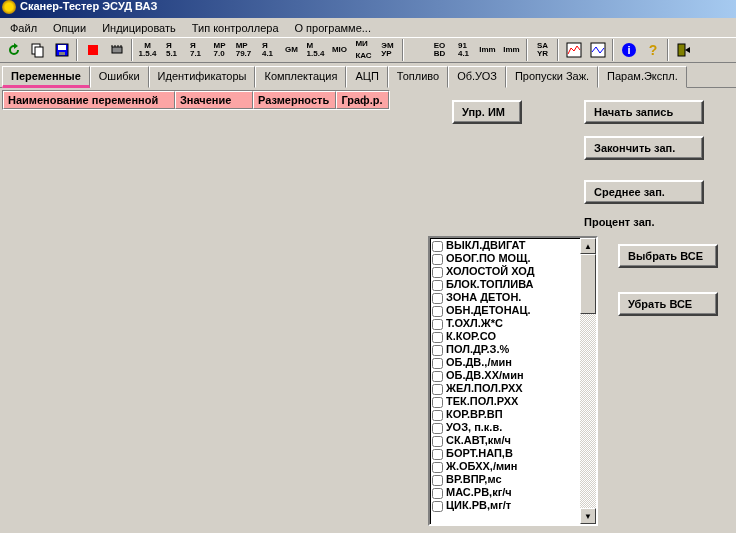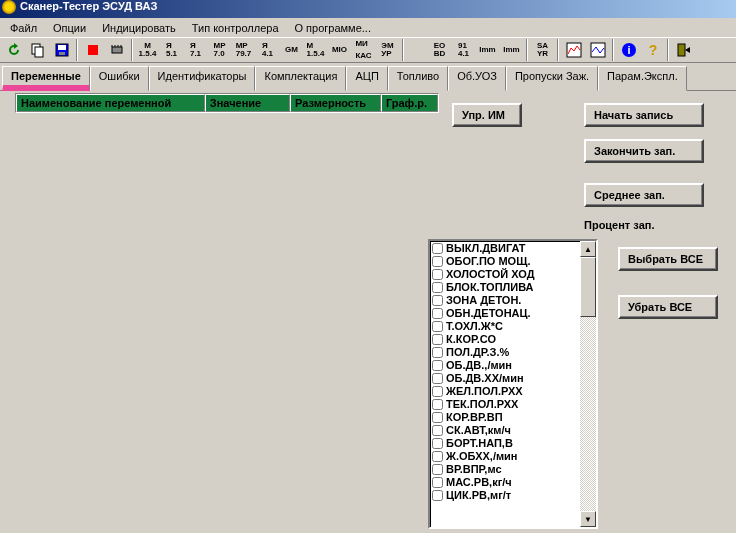--- a/index.html
+++ b/index.html
@@ -72,36 +72,36 @@
     border-color: #fff #808080 #d4d0c8 #fff;
     background: #d4d0c8;
     margin-right: 0px;
     font-size: 11px;
     white-space: nowrap;
     position: relative;
     top: 1px;
   }
   .tab.active {
     background: #d4d0c8;
-    border-bottom: 6px solid #ec4899;
+    border-bottom: 3px solid #ec4899;
     z-index: 2;
     font-weight: bold;
   }
   .content {
     position: relative;
     height: 470px;
   }
   .varheader {
     display: flex;
     border: 1px solid;
     border-color: #808080 #fff #fff #808080;
-    background: #15803d;
+    background: #fca5a5;
     position: absolute;
-    top: 2px; left: 15px;
-    width: 424px;
+    top: 2px; left: 2px;
+    width: 388px;
   }
   .varheader .col {
     border: 1px solid;
     border-color: #fff #808080 #808080 #fff;
     padding: 2px 4px;
     font-weight: bold;
     font-size: 11px;
   }
   .c1 { width: 200px; }
   .c2 { width: 90px; }
@@ -131,21 +131,21 @@
     overflow: hidden;
     display: flex;
   }
   .listinner {
     flex: 1;
     padding: 1px 2px;
     overflow: hidden;
   }
   .listitem {
     display: flex;
-    align-items: center;
+    align-items: flex-end;
     font-size: 11px;
     font-weight: bold;
     line-height: 13px;
     white-space: nowrap;
   }
   .listitem input {
     width: 11px; height: 11px; margin: 0 3px 0 0;
   }
   .scrollbar {
     width: 16px;
@@ -353,20 +353,24 @@
         <div class="listitem">
           <input type="checkbox" style="">
           <span>ТЕК.ПОЛ.РХХ</span>
         </div>
         <div class="listitem">
           <input type="checkbox" style="">
           <span>КОР.ВР.ВП</span>
         </div>
         <div class="listitem">
           <input type="checkbox" style="">
+          <span>УОЗ, п.к.в.</span>
+        </div>
+        <div class="listitem">
+          <input type="checkbox" style="">
           <span>СК.АВТ,км/ч</span>
         </div>
         <div class="listitem">
           <input type="checkbox" style="">
           <span>БОРТ.НАП,В</span>
         </div>
         <div class="listitem">
           <input type="checkbox" style="">
           <span>Ж.ОБХХ,/мин</span>
         </div>

